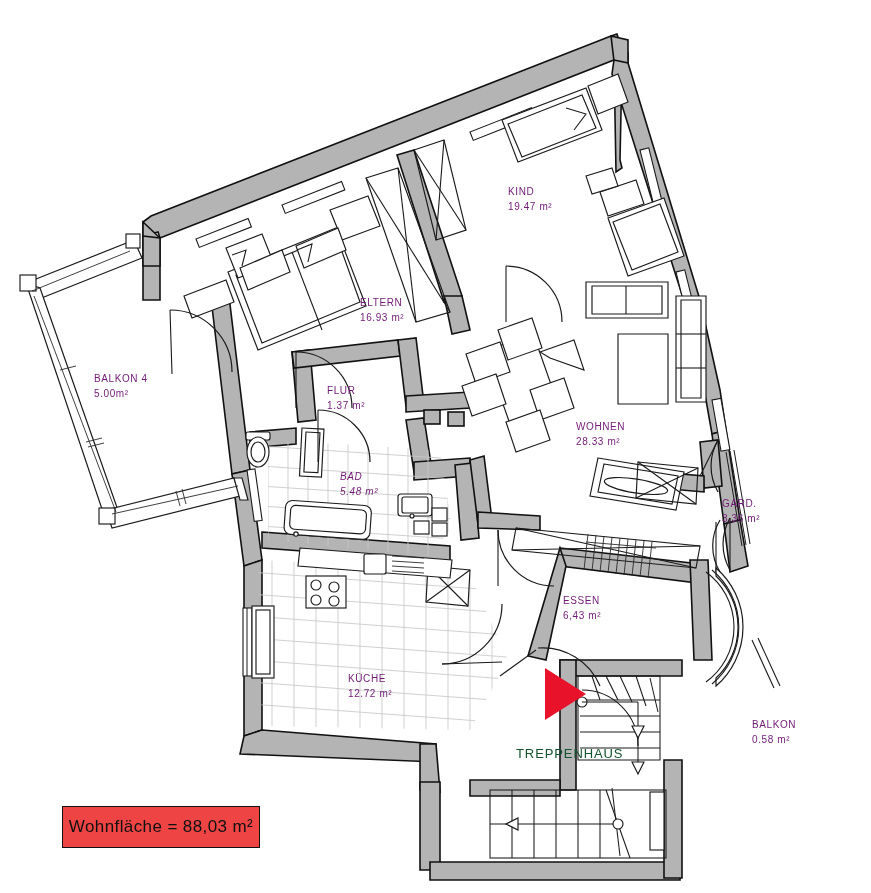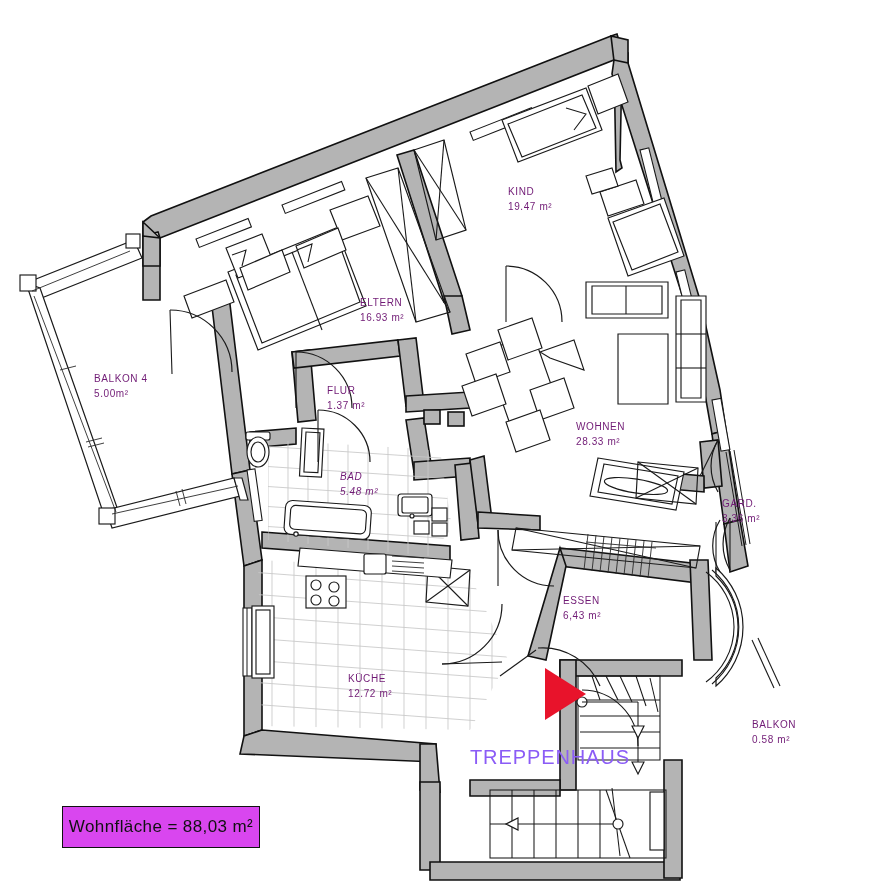--- a/index.html
+++ b/index.html
@@ -52,38 +52,39 @@
   .room-label .rl-name { display: block; }
   .room-label .rl-area { display: block; }
 
   #area-box {
     position: absolute;
     left: 62px;
     top: 806px;
     width: 196px;
     height: 40px;
     border: 1.6px solid #111111;
-    background: #d946ef;
+    background: #ef4444;
     display: flex;
     align-items: center;
     justify-content: center;
   }
   #area-box .ab-text {
     font-family: "Liberation Sans", sans-serif;
     font-size: 17px;
     color: #111111;
     letter-spacing: 0.4px;
     white-space: nowrap;
   }
   .treppe-label {
     position: absolute;
-    font-size: 20px;
+    font-size: 13px;
     letter-spacing: 0.9px;
-    color: #8b5cf6;
+    color: #14532d;
     white-space: nowrap;
+    margin-left: 46px;
   }
 </style>
 </head>
 <body>
 
 <div id="plan-root">
 
   <svg class="plan-svg" viewBox="0 0 871 893">
 
     <defs>

